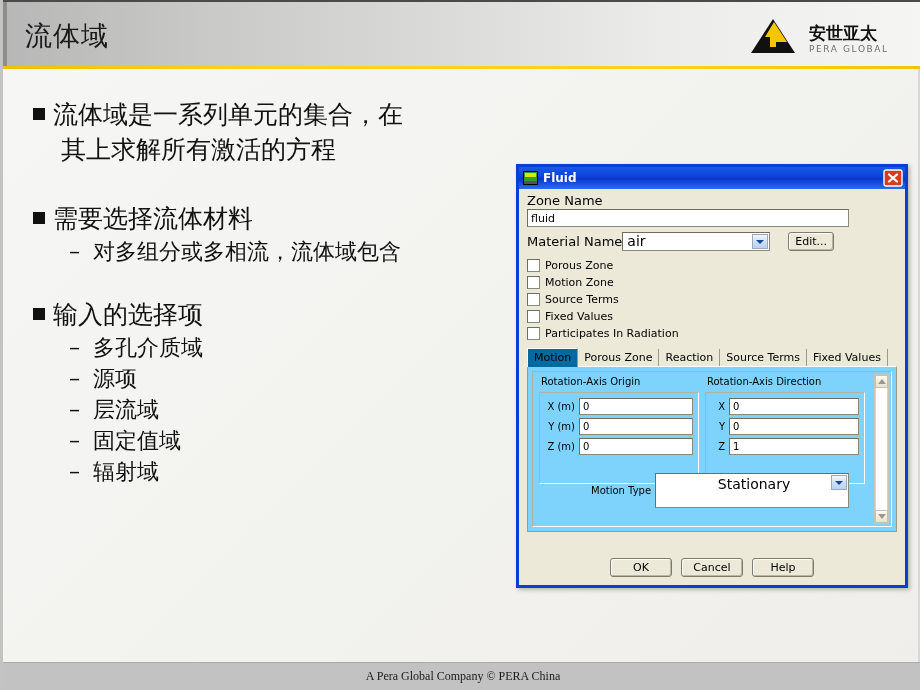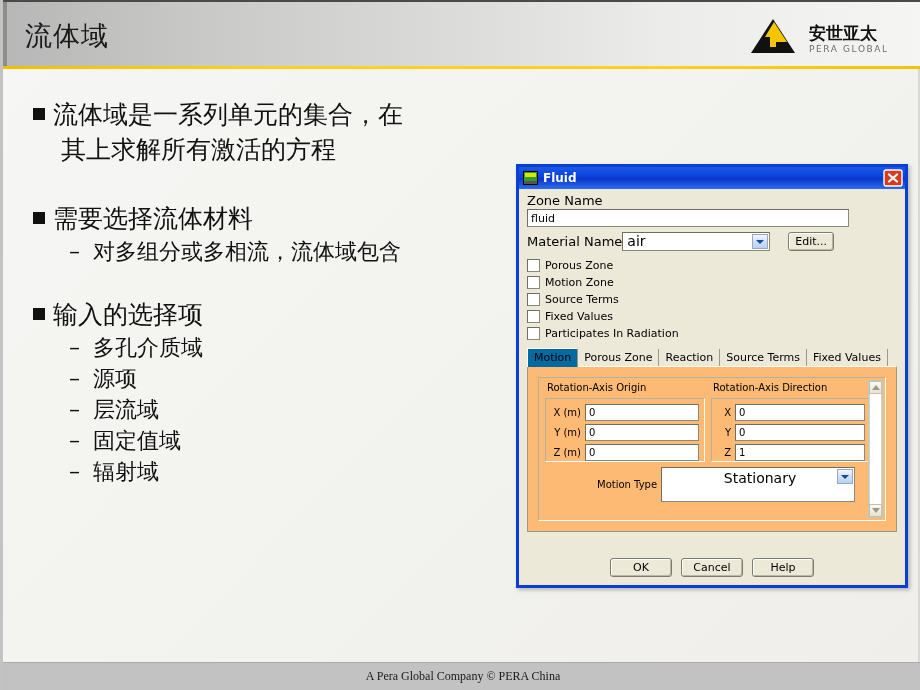--- a/index.html
+++ b/index.html
@@ -293,45 +293,45 @@
     padding-top: 2px;
     padding-bottom: 3px;
     margin-bottom: -1px;
     font-weight: normal;
   }
 
   #tabpanel {
     position: relative;
     border: 1px solid #9a9a8a;
     border-top-color: #ffffff;
-    background: #fdba74;
+    background: #7dd3fc;
     height: 166px;
     box-sizing: border-box;
-    padding: 10px;
+    padding: 4px;
     z-index: 1;
   }
   #inner-panel {
     position: relative;
     border: 1px solid #b3b2a2;
     border-bottom-color: #ffffff;
     border-right-color: #ffffff;
     height: 100%;
     box-sizing: border-box;
     padding: 4px 22px 4px 6px;
   }
   .group {
     position: absolute;
     top: 20px;
     border: 1px solid #b3b2a2;
     border-bottom-color: #ffffff;
     border-right-color: #ffffff;
     box-sizing: border-box;
     padding: 5px 5px 4px 5px;
     width: 160px;
-    height: 64px;
+    height: 92px;
   }
   #group-origin { left: 6px; }
   #group-direction { left: 172px; }
   .group-title {
     position: absolute;
     top: 4px;
     font-size: 10px;
     color: #000;
     white-space: nowrap;
   }

